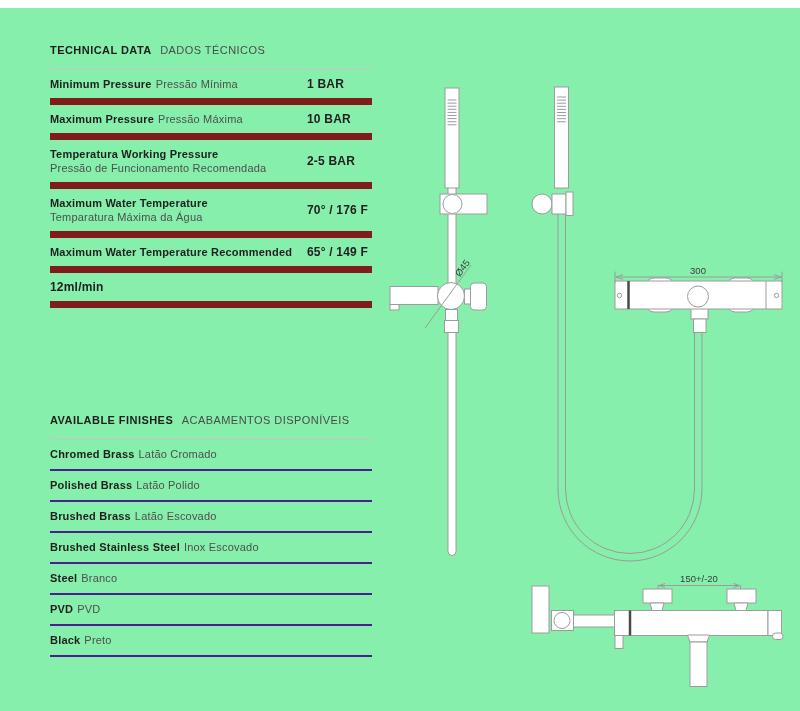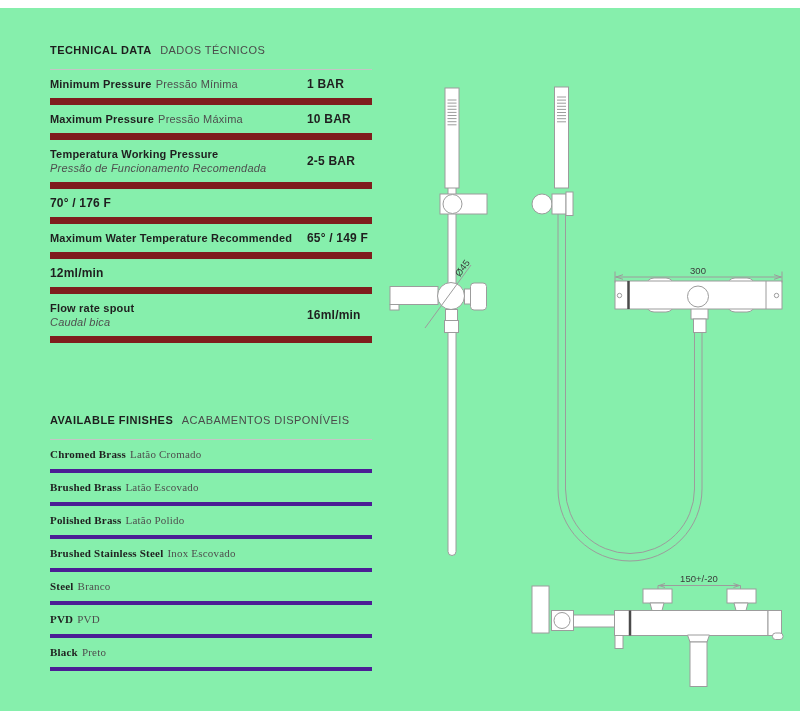--- a/index.html
+++ b/index.html
@@ -11,23 +11,23 @@
   #tech-section{top:36px;}
   #finishes-section{top:406px;}
   .sec-title{font-size:11px;letter-spacing:.45px;margin-bottom:13px;white-space:nowrap;}
   .sec-title .t-en{font-weight:bold;color:#1d1d1d;}
   .sec-title .t-pt{font-weight:normal;color:#4a4a4a;margin-left:5px;}
   .rows{border-top:1px solid #c5c5c5;}
   .trow{display:flex;align-items:center;border-bottom:7px solid #7f1d1d;padding:7px 0;}
   .tlabel{width:257px;font-size:11px;line-height:14px;letter-spacing:.2px;}
   .en{font-weight:bold;color:#1f1f1f;}
   .pt{color:#4e4e4e;margin-left:4px;}
-  .two-line .pt{display:block;margin-left:0;font-style:italic;}
+  .two-line .pt{display:block;margin-left:0;}
   .tvalue{flex:1;font-size:12px;font-weight:bold;color:#1f1f1f;letter-spacing:.2px;}
-  .frow{border-bottom:4px solid #4c1d95;padding:8px 0;font-size:11px;line-height:13px;letter-spacing:.2px;font-family:Liberation Serif, serif;}
+  .frow{border-bottom:2px solid #4c1d95;padding:8px 0;font-size:11px;line-height:13px;letter-spacing:.2px;}
   svg.drawings{position:absolute;left:0;top:0;}
   svg .dimtext{font-family:"Liberation Sans",sans-serif;font-size:9.5px;fill:#3a3a3a;stroke:none;}
 </style>
 </head>
 <body>
 
 <div class="sheet">
 
   <div class="section" id="tech-section">
     <div class="sec-title">
@@ -41,45 +41,42 @@
         </div>
         <div class="trow">
           <div class="tlabel"><span class="en">Maximum Pressure</span><span class="pt">Pressão Máxima</span></div>
           <div class="tvalue">10 BAR</div>
         </div>
         <div class="trow two-line">
           <div class="tlabel"><span class="en">Temperatura Working Pressure</span><span class="pt">Pressão de Funcionamento Recomendada</span></div>
           <div class="tvalue">2-5 BAR</div>
         </div>
         <div class="trow two-line">
+          <div class="tlabel"><span class="en">Maximum Water Temperature</span><span class="pt">Temparatura Máxima da Água</span></div>
           <div class="tvalue">70° / 176 F</div>
         </div>
         <div class="trow two-line">
           <div class="tlabel"><span class="en">Maximum Water Temperature Recommended</span></div>
           <div class="tvalue">65° / 149 F</div>
         </div>
         <div class="trow two-line">
           <div class="tvalue">12ml/min</div>
-        </div>
-        <div class="trow two-line">
-          <div class="tlabel"><span class="en">Flow rate spout</span><span class="pt">Caudal bica</span></div>
-          <div class="tvalue">16ml/min</div>
         </div>
       </div>
   </div>
 
   <div class="section" id="finishes-section">
     <div class="sec-title">
       <span class="t-en">AVAILABLE FINISHES</span>
       <span class="t-pt">ACABAMENTOS DISPONÍVEIS</span>
     </div>
     <div class="rows" id="finish-rows">
         <div class="frow"><span class="en">Chromed Brass</span><span class="pt">Latão Cromado</span></div>
+        <div class="frow"><span class="en">Polished Brass</span><span class="pt">Latão Polido</span></div>
         <div class="frow"><span class="en">Brushed Brass</span><span class="pt">Latão Escovado</span></div>
-        <div class="frow"><span class="en">Polished Brass</span><span class="pt">Latão Polido</span></div>
         <div class="frow"><span class="en">Brushed Stainless Steel</span><span class="pt">Inox Escovado</span></div>
         <div class="frow"><span class="en">Steel</span><span class="pt">Branco</span></div>
         <div class="frow"><span class="en">PVD</span><span class="pt">PVD</span></div>
         <div class="frow"><span class="en">Black</span><span class="pt">Preto</span></div>
       </div>
   </div>
 
   <svg class="drawings" width="800" height="711" viewBox="0 0 800 711">
     <g stroke="#9c9c9c" fill="none" stroke-width="1">
 

